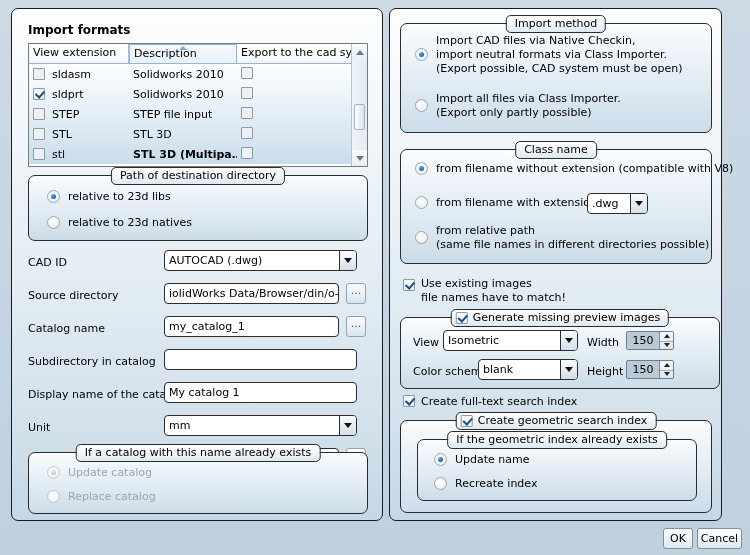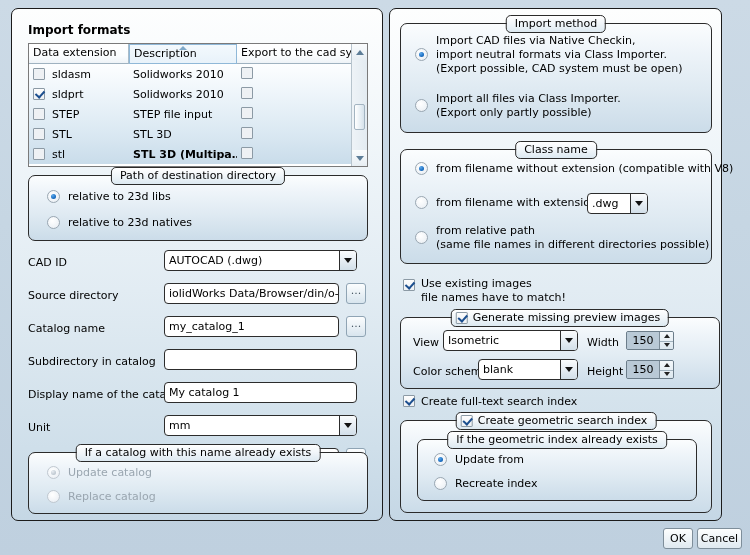--- a/index.html
+++ b/index.html
@@ -284,21 +284,21 @@
 <body>
 
 <div id="root">
 
   <div class="panel" style="left:11px; top:8px; width:372px; height:513px;">
 
     <div class="section-heading" style="left:16px; top:14px;">Import formats</div>
 
     <div class="tbl-wrap" style="left:16px; top:34px; width:340px; height:124px;">
       <div class="tbl-head">
-        <div class="th" style="width:100px;">Data extension</div>
+        <div class="th" style="width:100px;">View extension</div>
         <div class="th sorted" style="width:108px;">
           <span class="sort-arrow"></span>
           <span>Description</span>
         </div>
         <div class="th" style="width:115px; border-right:none;">Export to the cad system</div>
       </div>
       <div class="tbl-body">
         <div class="trow">
           <div class="td" style="width:100px; display:flex; align-items:center; gap:7px;">
             <span class="cb dim"></span>
@@ -517,21 +517,21 @@
 
     <div class="group" style="left:10px; top:411px; width:312px; height:93px;">
       <div class="group-title with-check" style="left:50%;">
         <span class="cb checked"></span>
         <span>Create geometric search index</span>
       </div>
       <div class="group" style="left:16px; top:18px; width:280px; height:62px;">
         <div class="group-title" style="left:50%;">If the geometric index already exists</div>
         <div class="radio-row" style="left:16px; top:13px;">
           <span class="rb checked"></span>
-          <span class="lbl inline">Update from</span>
+          <span class="lbl inline">Update name</span>
         </div>
         <div class="radio-row" style="left:16px; top:37px;">
           <span class="rb"></span>
           <span class="lbl inline">Recreate index</span>
         </div>
       </div>
     </div>
   </div>
 
   <div class="btn" style="left:663px; top:528px; width:30px;">OK</div>

